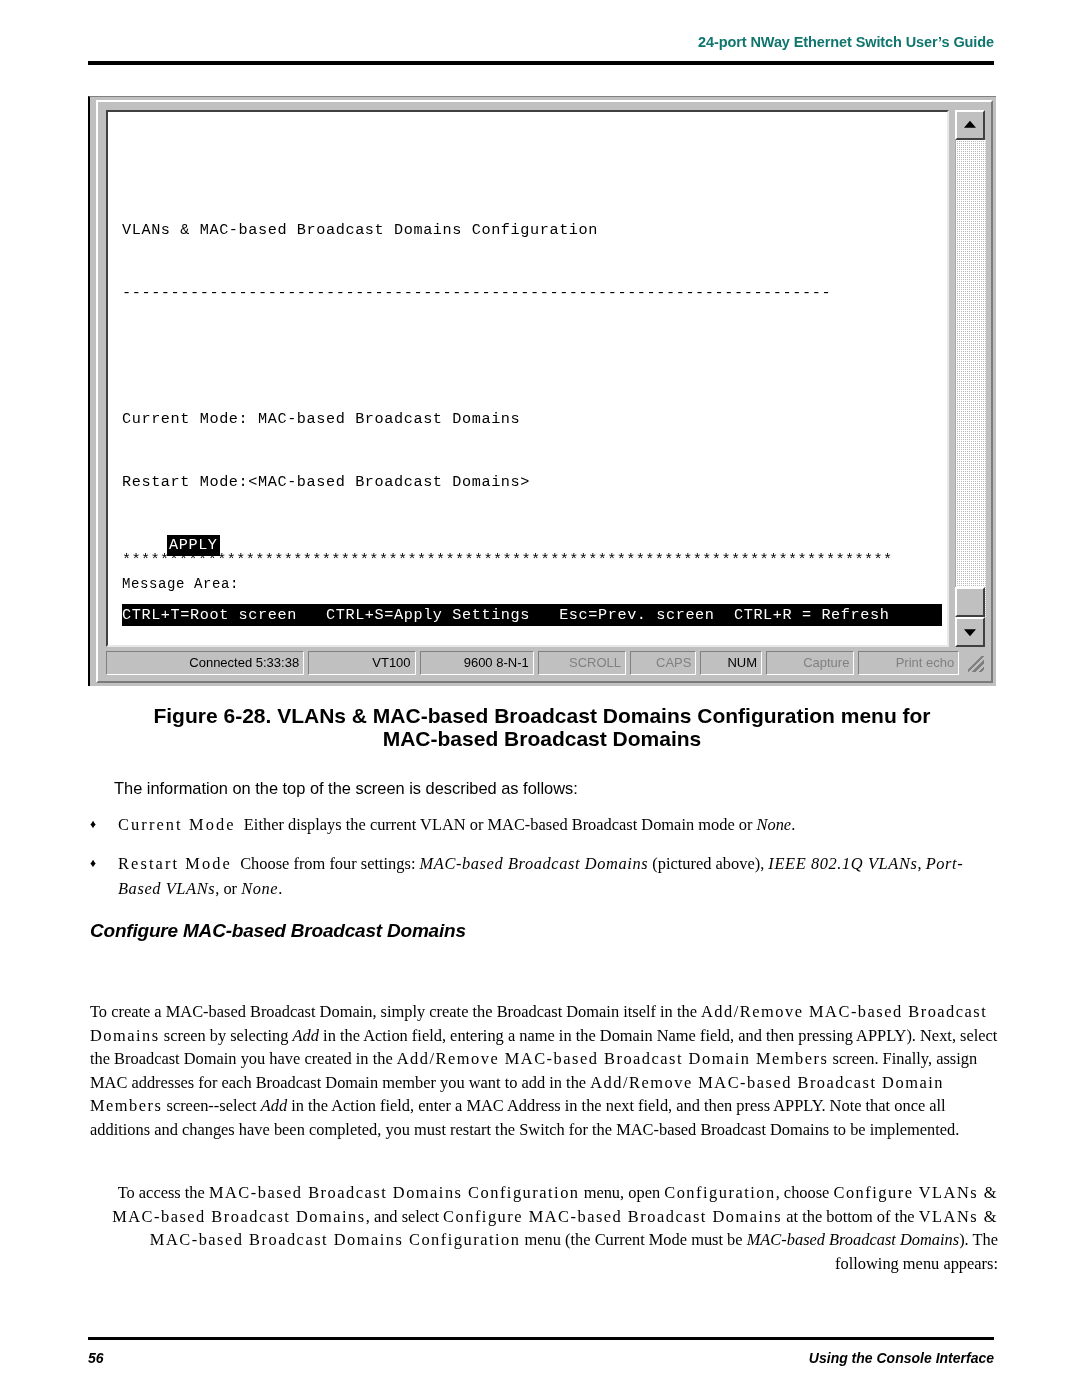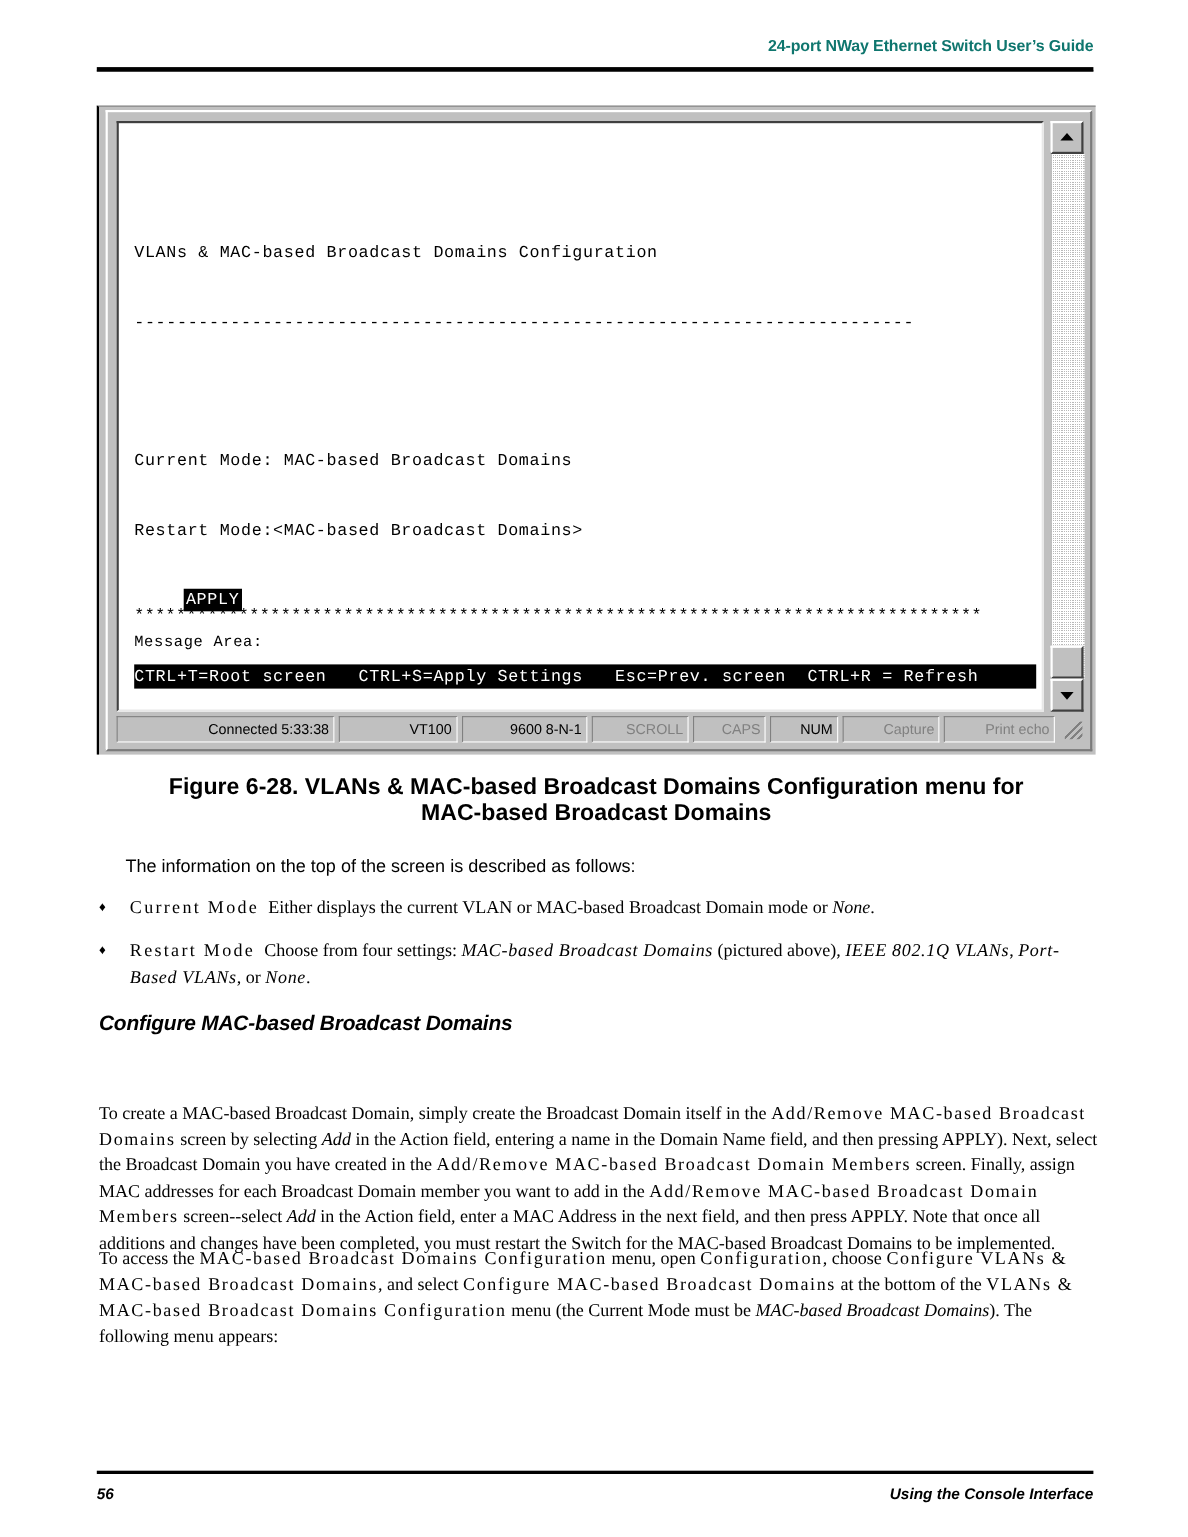--- a/index.html
+++ b/index.html
@@ -324,21 +324,21 @@
     position: absolute;
     left: 90px;
     width: 908px;
     font-family: "Liberation Serif", serif;
     font-size: 16.4px;
     line-height: 23.6px;
     text-align: left;
     margin-top: 38px;
   }
   .para1 { top: 962px; }
-  .para2 { top: 1094px; }
+  .para2 { top: 1143px; text-align: right; }
   .sp { letter-spacing: 1.5px; }
 
   
   .footer-rule {
     position: absolute;
     left: 88px;
     top: 1337px;
     width: 906px;
     height: 3px;
     background: #000;

